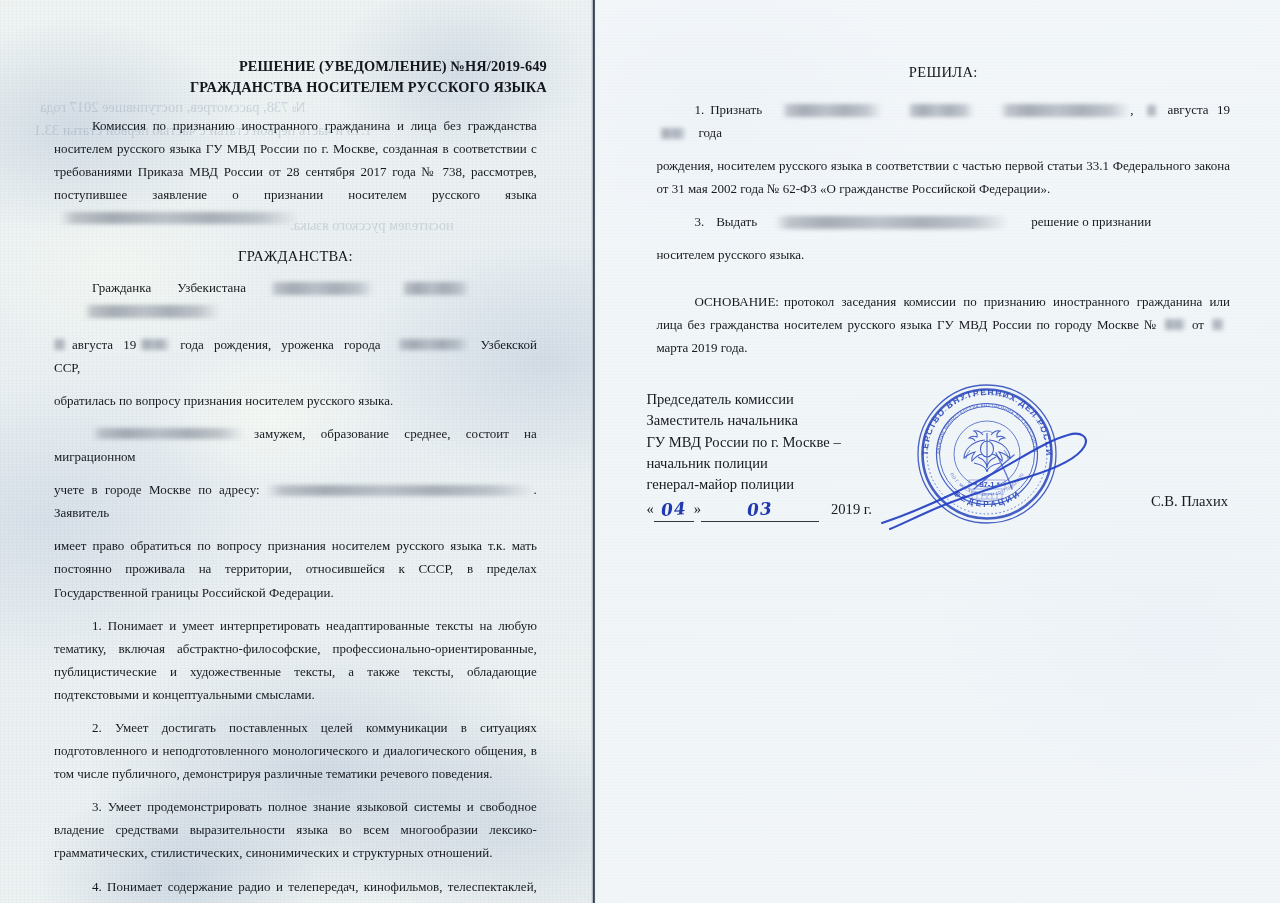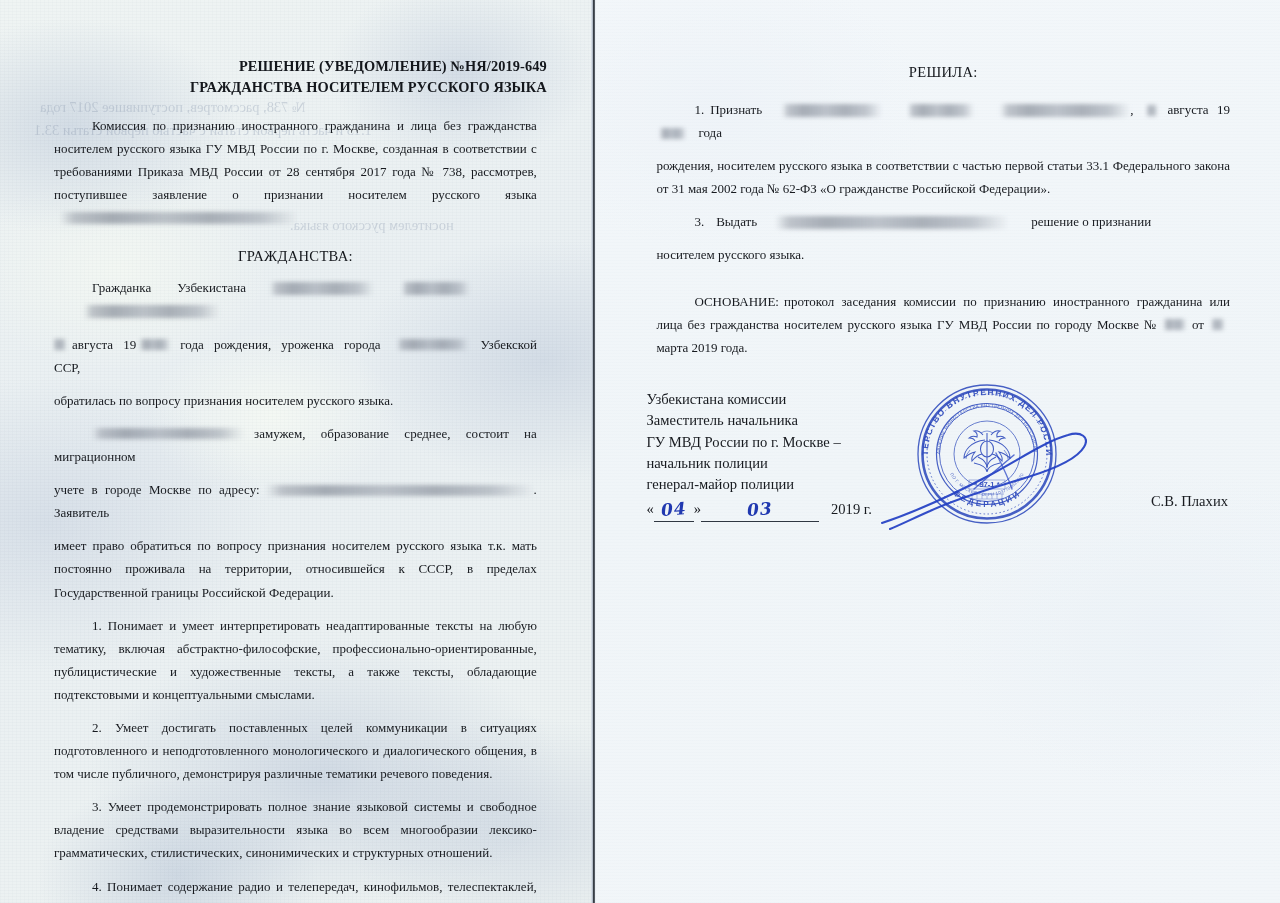--- a/index.html
+++ b/index.html
@@ -295,21 +295,21 @@
 
 
       <p class="para"><span>3.</span><span style="display:inline-block;width:12px"></span><span>Выдать</span><span class="redact tallish" style="width:234px; margin-left:18px; margin-right:22px;"></span><span>решение о признании</span></p>
 
       <p class="para noind">носителем русского языка.</p>
 
       <p class="para" style="margin-top:23px;"><span>ОСНОВАНИЕ:</span><span style="display:inline-block;width:5px"></span><span>протокол заседания комиссии по признанию иностранного гражданина или лица без гражданства носителем русского языка ГУ МВД России по городу Москве №</span><span class="redact sm" style="width:22px; margin-left:6px; margin-right:6px;"></span><span>от</span><span class="redact sm" style="width:12px; margin-left:8px; margin-right:6px;"></span><span>марта 2019 года.</span></p>
 
       <div class="sign-block">
 
-        <span class="sign-line">Узбекистана комиссии</span>
+        <span class="sign-line">Председатель комиссии</span>
         <span class="sign-line">Заместитель начальника</span>
         <span class="sign-line">ГУ МВД России по г. Москве –</span>
         <span class="sign-line">начальник полиции</span>
         <span class="sign-line">генерал-майор полиции</span>
 
         <div class="date-line">
           <span>«</span>
           <span class="ul-slot slot-a"><span class="hw">04</span></span>
           <span>»</span>
           <span class="ul-slot slot-b"><span class="hw">03</span></span>

